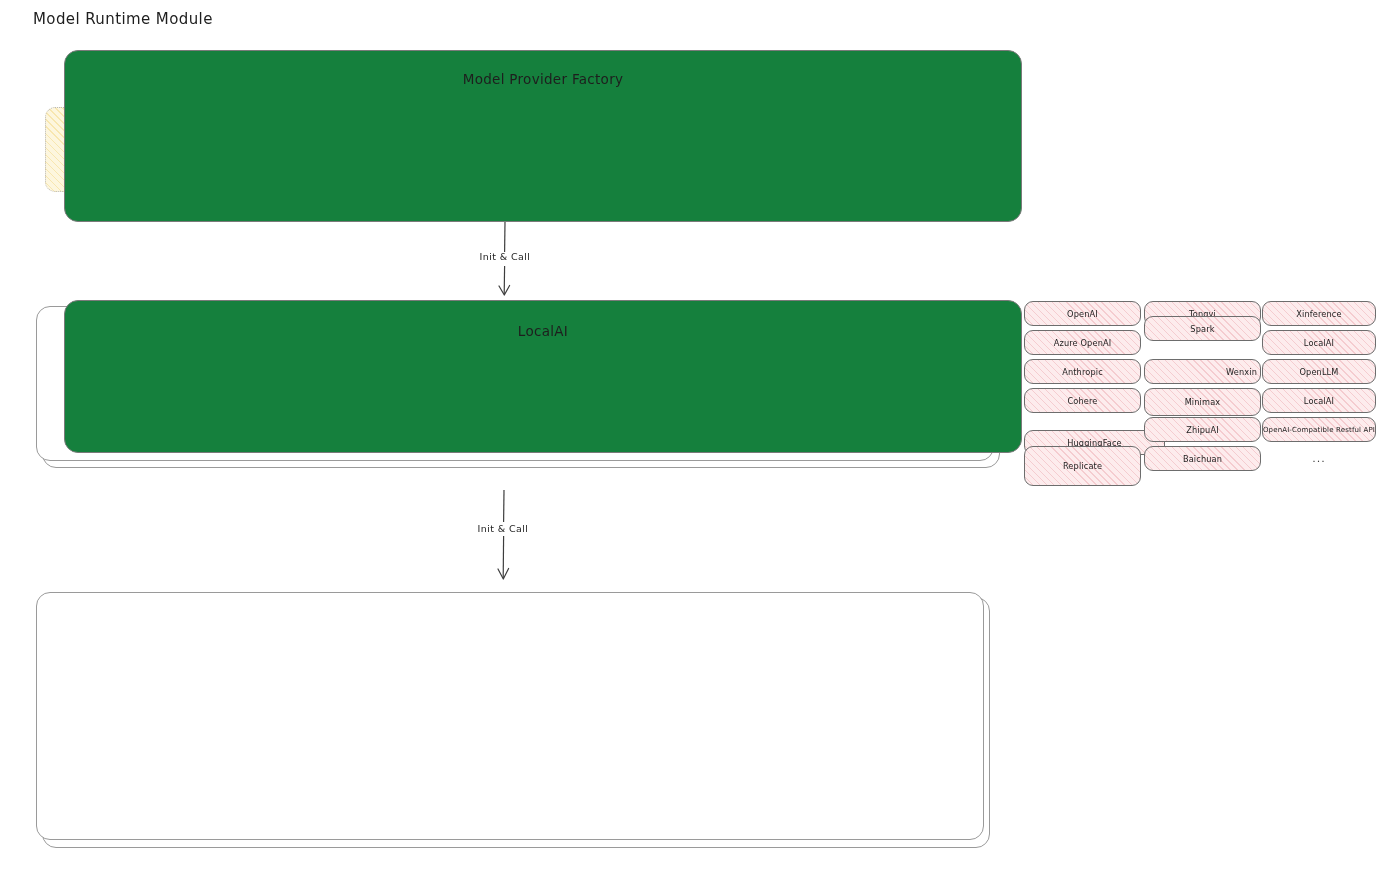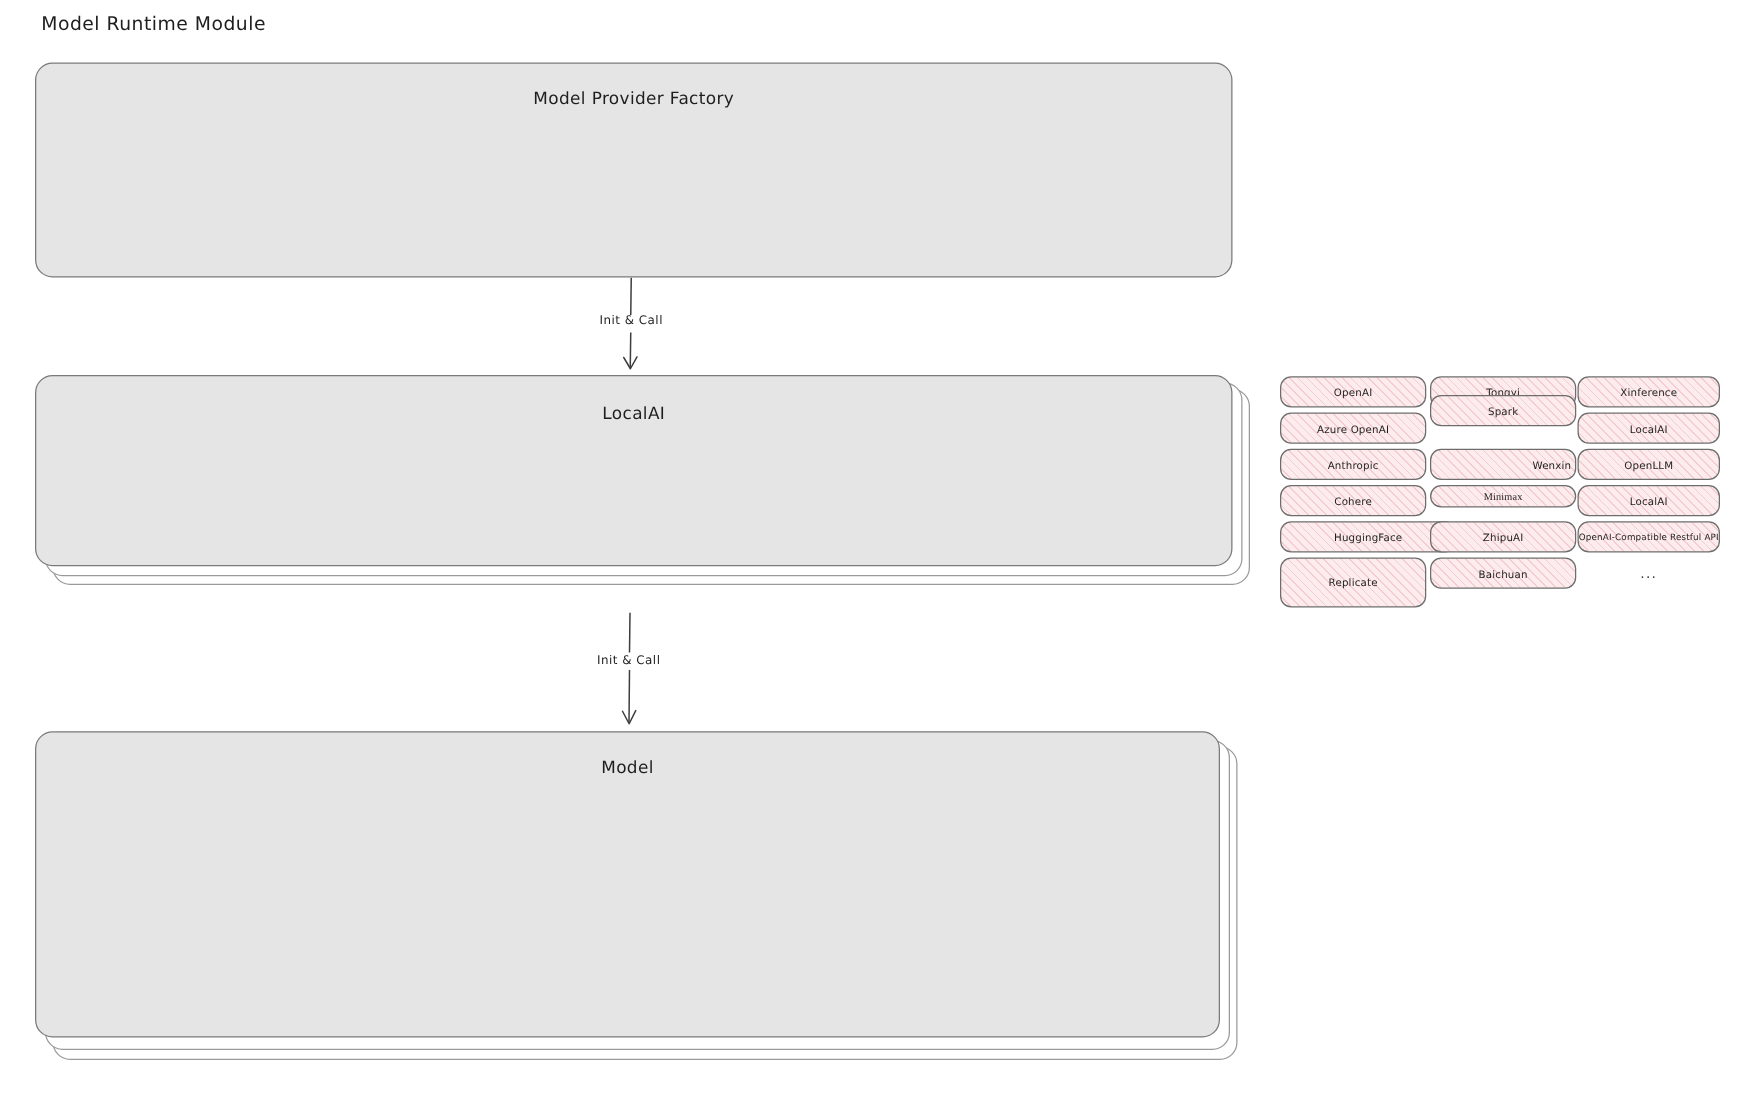--- a/index.html
+++ b/index.html
@@ -11,21 +11,21 @@
 
   
   .page-title{
     position:absolute;left:33px;top:10px;font-size:15px;letter-spacing:.4px;
     color:#1e1e1e;white-space:nowrap;
   }
 
   
   .container{
     position:absolute;border:1.3px solid #7a7a7a;border-radius:14px;
-    background:#e5e5e5;box-sizing:border-box;
+    background:#15803d;box-sizing:border-box;margin-left:36px;
   }
   .stack-layer{
     position:absolute;border:1.1px solid #9a9a9a;border-radius:14px;
     background:#ffffff;box-sizing:border-box;z-index:1;
   }
   .container.top{z-index:5;}
 
   .container-title{
     position:absolute;left:0;right:0;text-align:center;font-size:13.5px;
     color:#1e1e1e;letter-spacing:.3px;
@@ -174,37 +174,37 @@
     </div>
   <div class="pill" style="left:1024px;top:330px;width:117px;height:25px;">
     <span>Azure OpenAI</span>
     </div>
   <div class="pill" style="left:1024px;top:359px;width:117px;height:25px;">
     <span>Anthropic</span>
     </div>
   <div class="pill" style="left:1024px;top:388px;width:117px;height:25px;">
     <span>Cohere</span>
     </div>
-  <div class="pill" style="left:1024px;top:417px;width:141px;height:25px;">
+  <div class="pill" style="left:1024px;top:430px;width:141px;height:25px;">
     <span>HuggingFace</span>
     </div>
   <div class="pill" style="left:1024px;top:446px;width:117px;height:40px;">
     <span>Replicate</span>
     </div>
 
   <div class="pill" style="left:1144px;top:301px;width:117px;height:25px;">
     <span>Tongyi</span>
     </div>
   <div class="pill" style="left:1144px;top:316px;width:117px;height:25px;">
     <span>Spark</span>
     </div>
   <div class="pill" style="left:1144px;top:359px;width:117px;height:25px;justify-content:flex-end;">
     <span>Wenxin</span>
     </div>
-  <div class="pill" style="left:1144px;top:388px;width:117px;height:18px;font-family:Liberation Serif, serif;">
+  <div class="pill" style="left:1144px;top:388px;width:117px;height:28px;">
     <span>Minimax</span>
     </div>
   <div class="pill" style="left:1144px;top:417px;width:117px;height:25px;">
     <span>ZhipuAI</span>
     </div>
   <div class="pill" style="left:1144px;top:446px;width:117px;height:25px;">
     <span>Baichuan</span>
     </div>
 
   <div class="pill" style="left:1262px;top:301px;width:114px;height:25px;">
@@ -228,23 +228,20 @@
     <svg width="90" height="92" viewBox="0 0 90 92">
       <path d="M44 0 L43.6 32" stroke="#3d3d3d" stroke-width="1.2" fill="none"></path>
       <path d="M43.6 46 L43.2 88" stroke="#3d3d3d" stroke-width="1.2" fill="none"></path>
       <path d="M38 79 L43.3 89 L48.6 78.5" stroke="#3d3d3d" stroke-width="1.2" fill="none" stroke-linecap="round" stroke-linejoin="round"></path>
     </svg>
   </div>
   <div class="arrow-label" style="left:458px;top:523px;width:90px;">Init &amp; Call</div>
 
   <div class="stack-layer" style="left:42px;top:597px;width:948px;height:251px;"></div>
   <div class="stack-layer" style="left:36px;top:592px;width:948px;height:248px;"></div>
-  <div class="container top" style="left:28px;top:585px;width:948px;height:245px;">
-    <div class="container-title" style="top:20px;">Model</div>
-  </div>
 
   <div class="tag blue" style="left:129px;top:626px;width:52px;height:24px;">
     <span>LLM</span></div>
   <div class="tag white" style="left:184px;top:623px;width:75px;height:15px;">
     <span>Completion Model</span></div>
   <div class="tag white" style="left:184px;top:639px;width:75px;height:15px;">
     <span>Chat Model</span></div>
   <div class="tag blue" style="left:380px;top:626px;width:52px;height:26px;">
     <span>Text
 Embedding</span></div>

